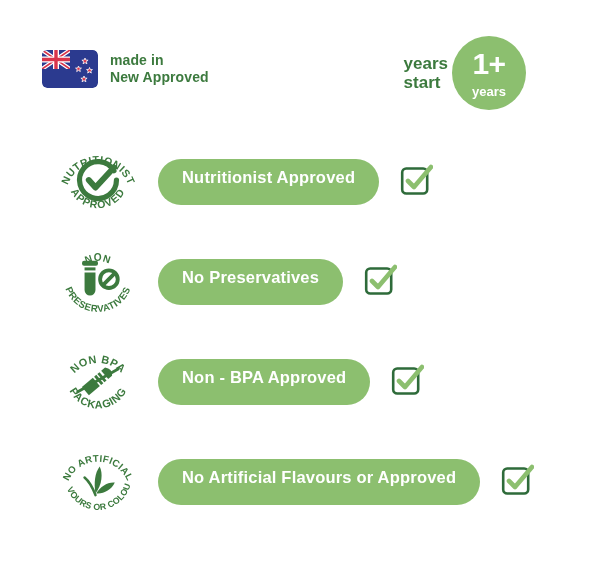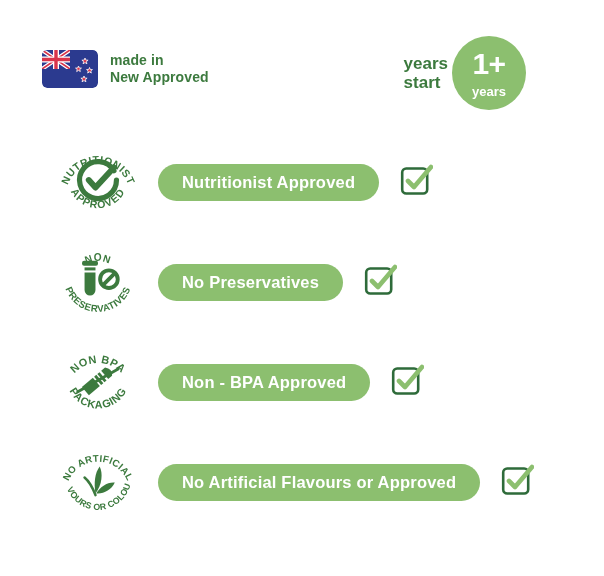--- a/index.html
+++ b/index.html
@@ -107,21 +107,21 @@
     flex: 0 0 auto;
   }
   .pill {
     margin-left: 18px;
     background: #8CBF6F;
     color: #ffffff;
     border-radius: 100px;
     font-size: 16.5px;
     font-weight: bold;
     letter-spacing: 0.2px;
-    padding: 9px 24px 9px 24px;
+    padding: 9px 24px 18px 24px;
     white-space: nowrap;
     display: inline-block;
   }
   .check-box {
     margin-left: 20px;
     width: 34px;
     height: 34px;
     flex: 0 0 auto;
   }
 </style>

